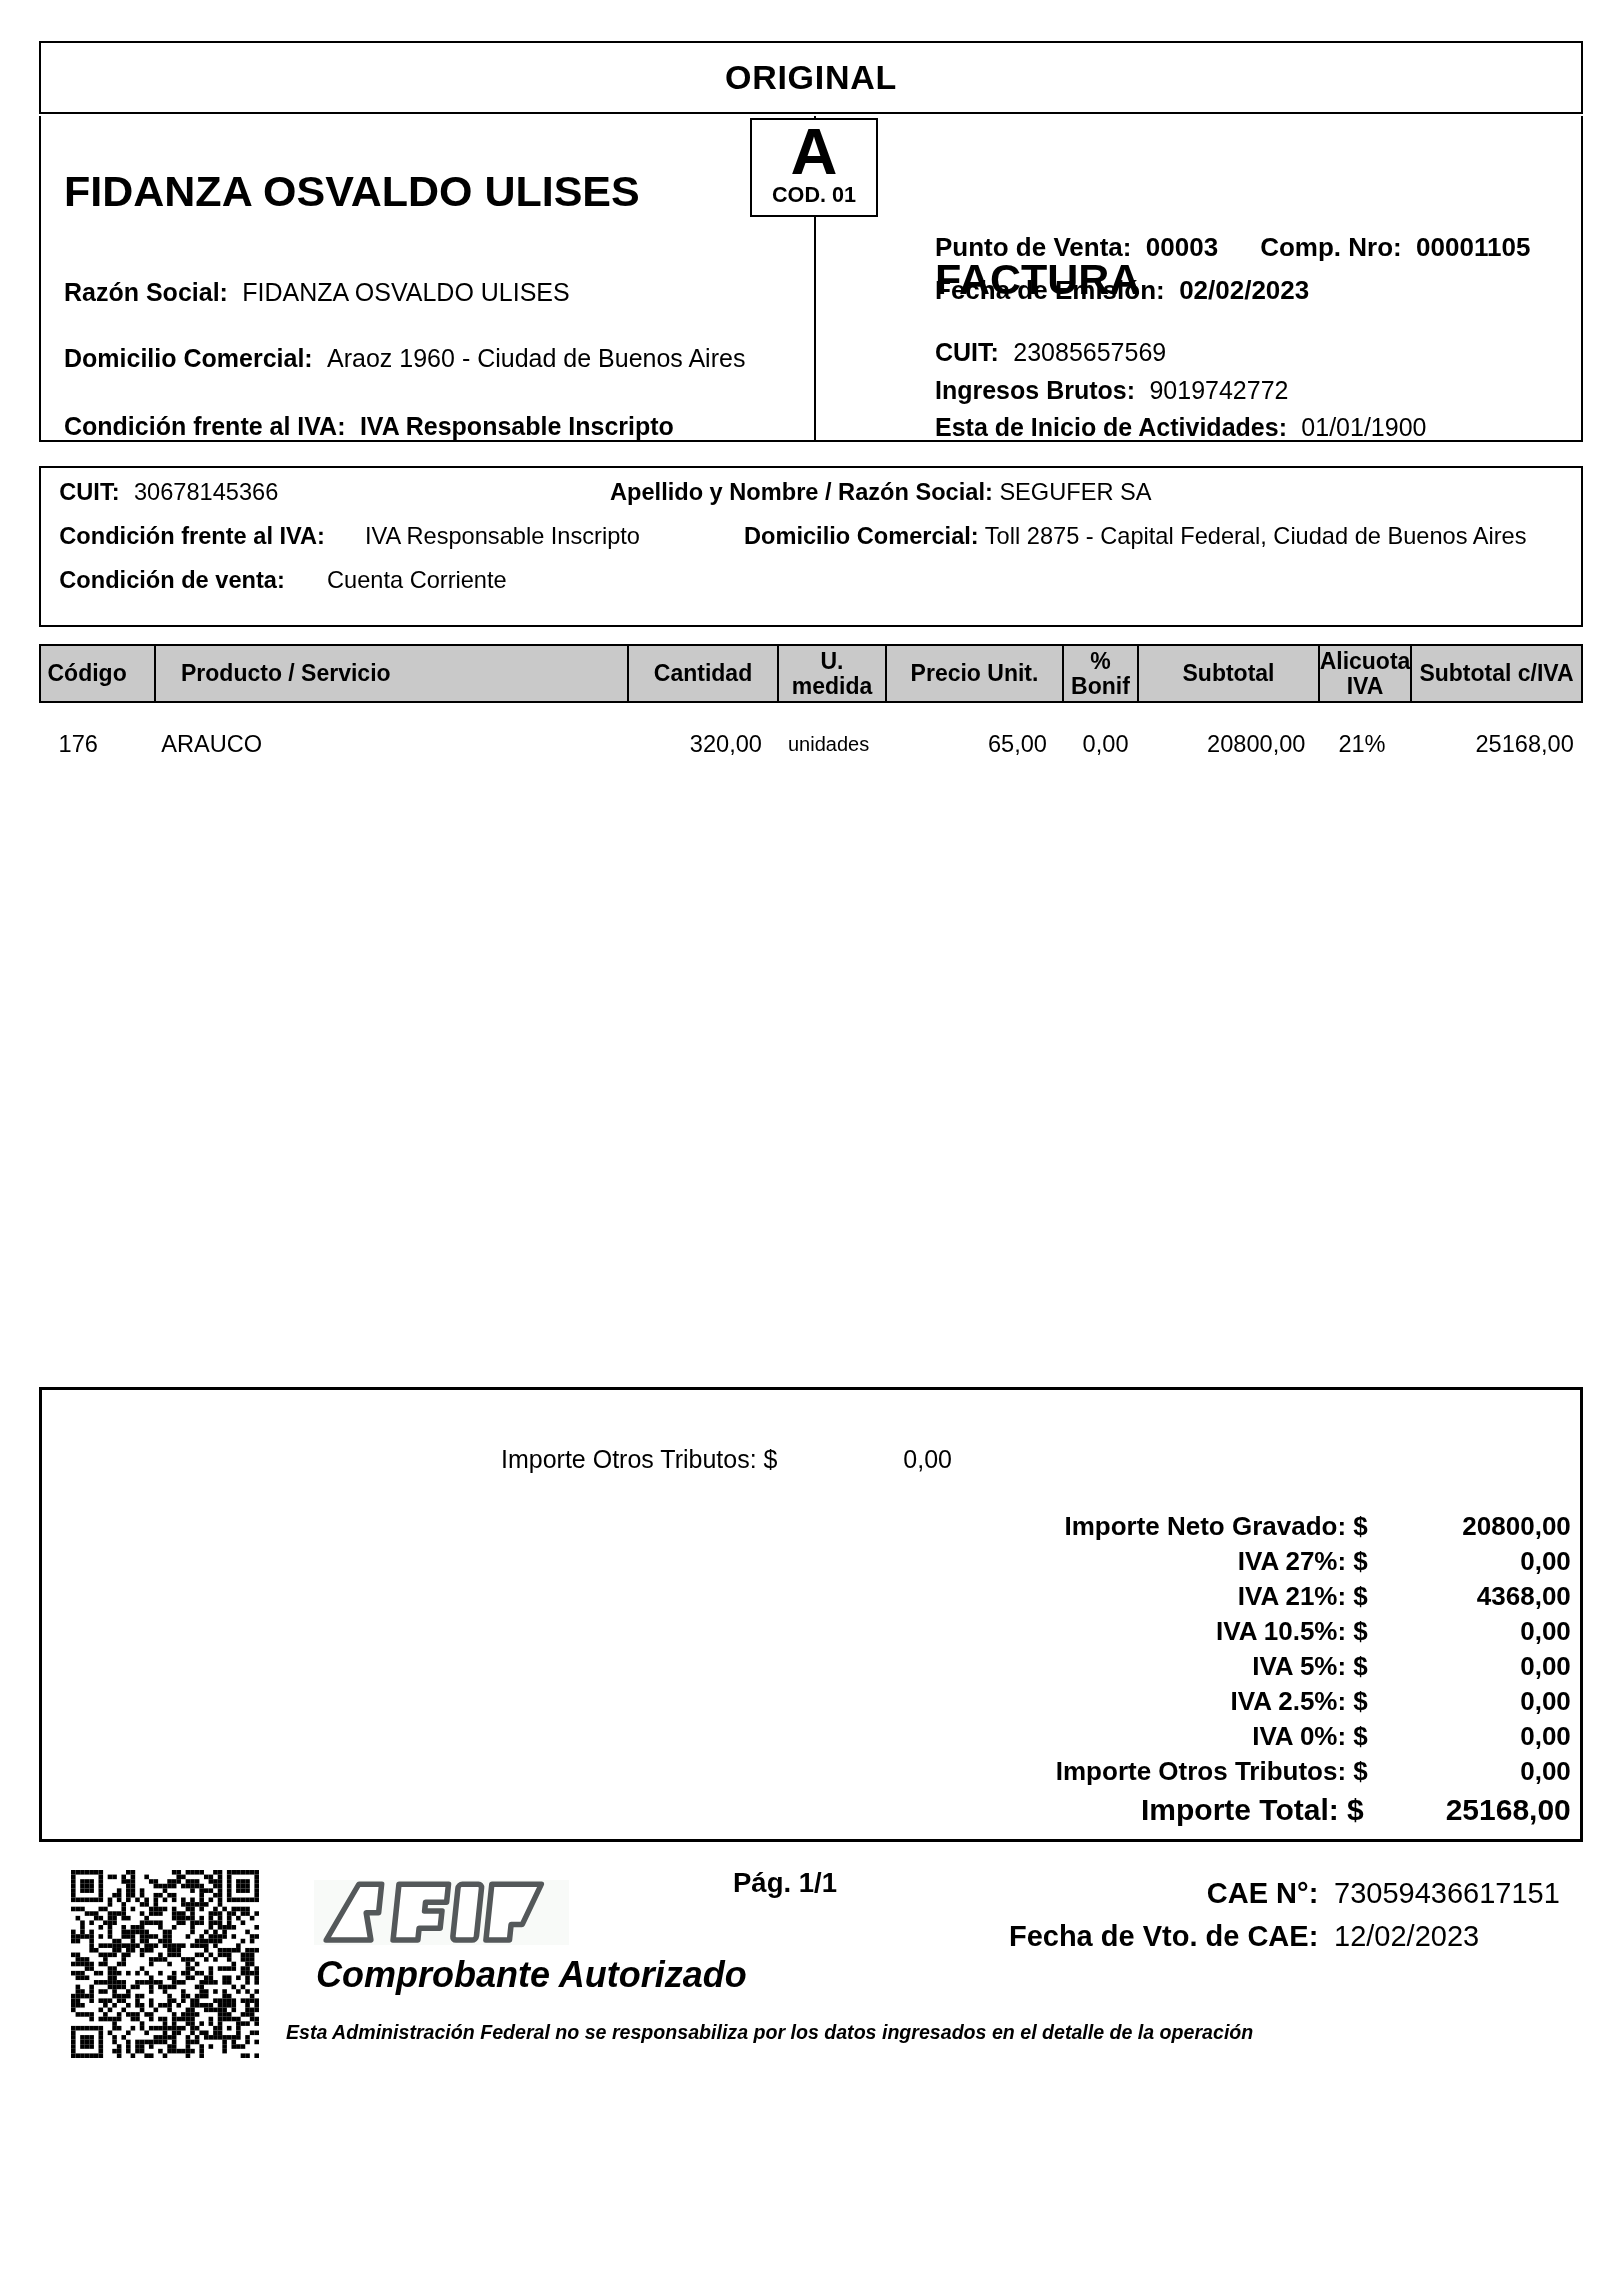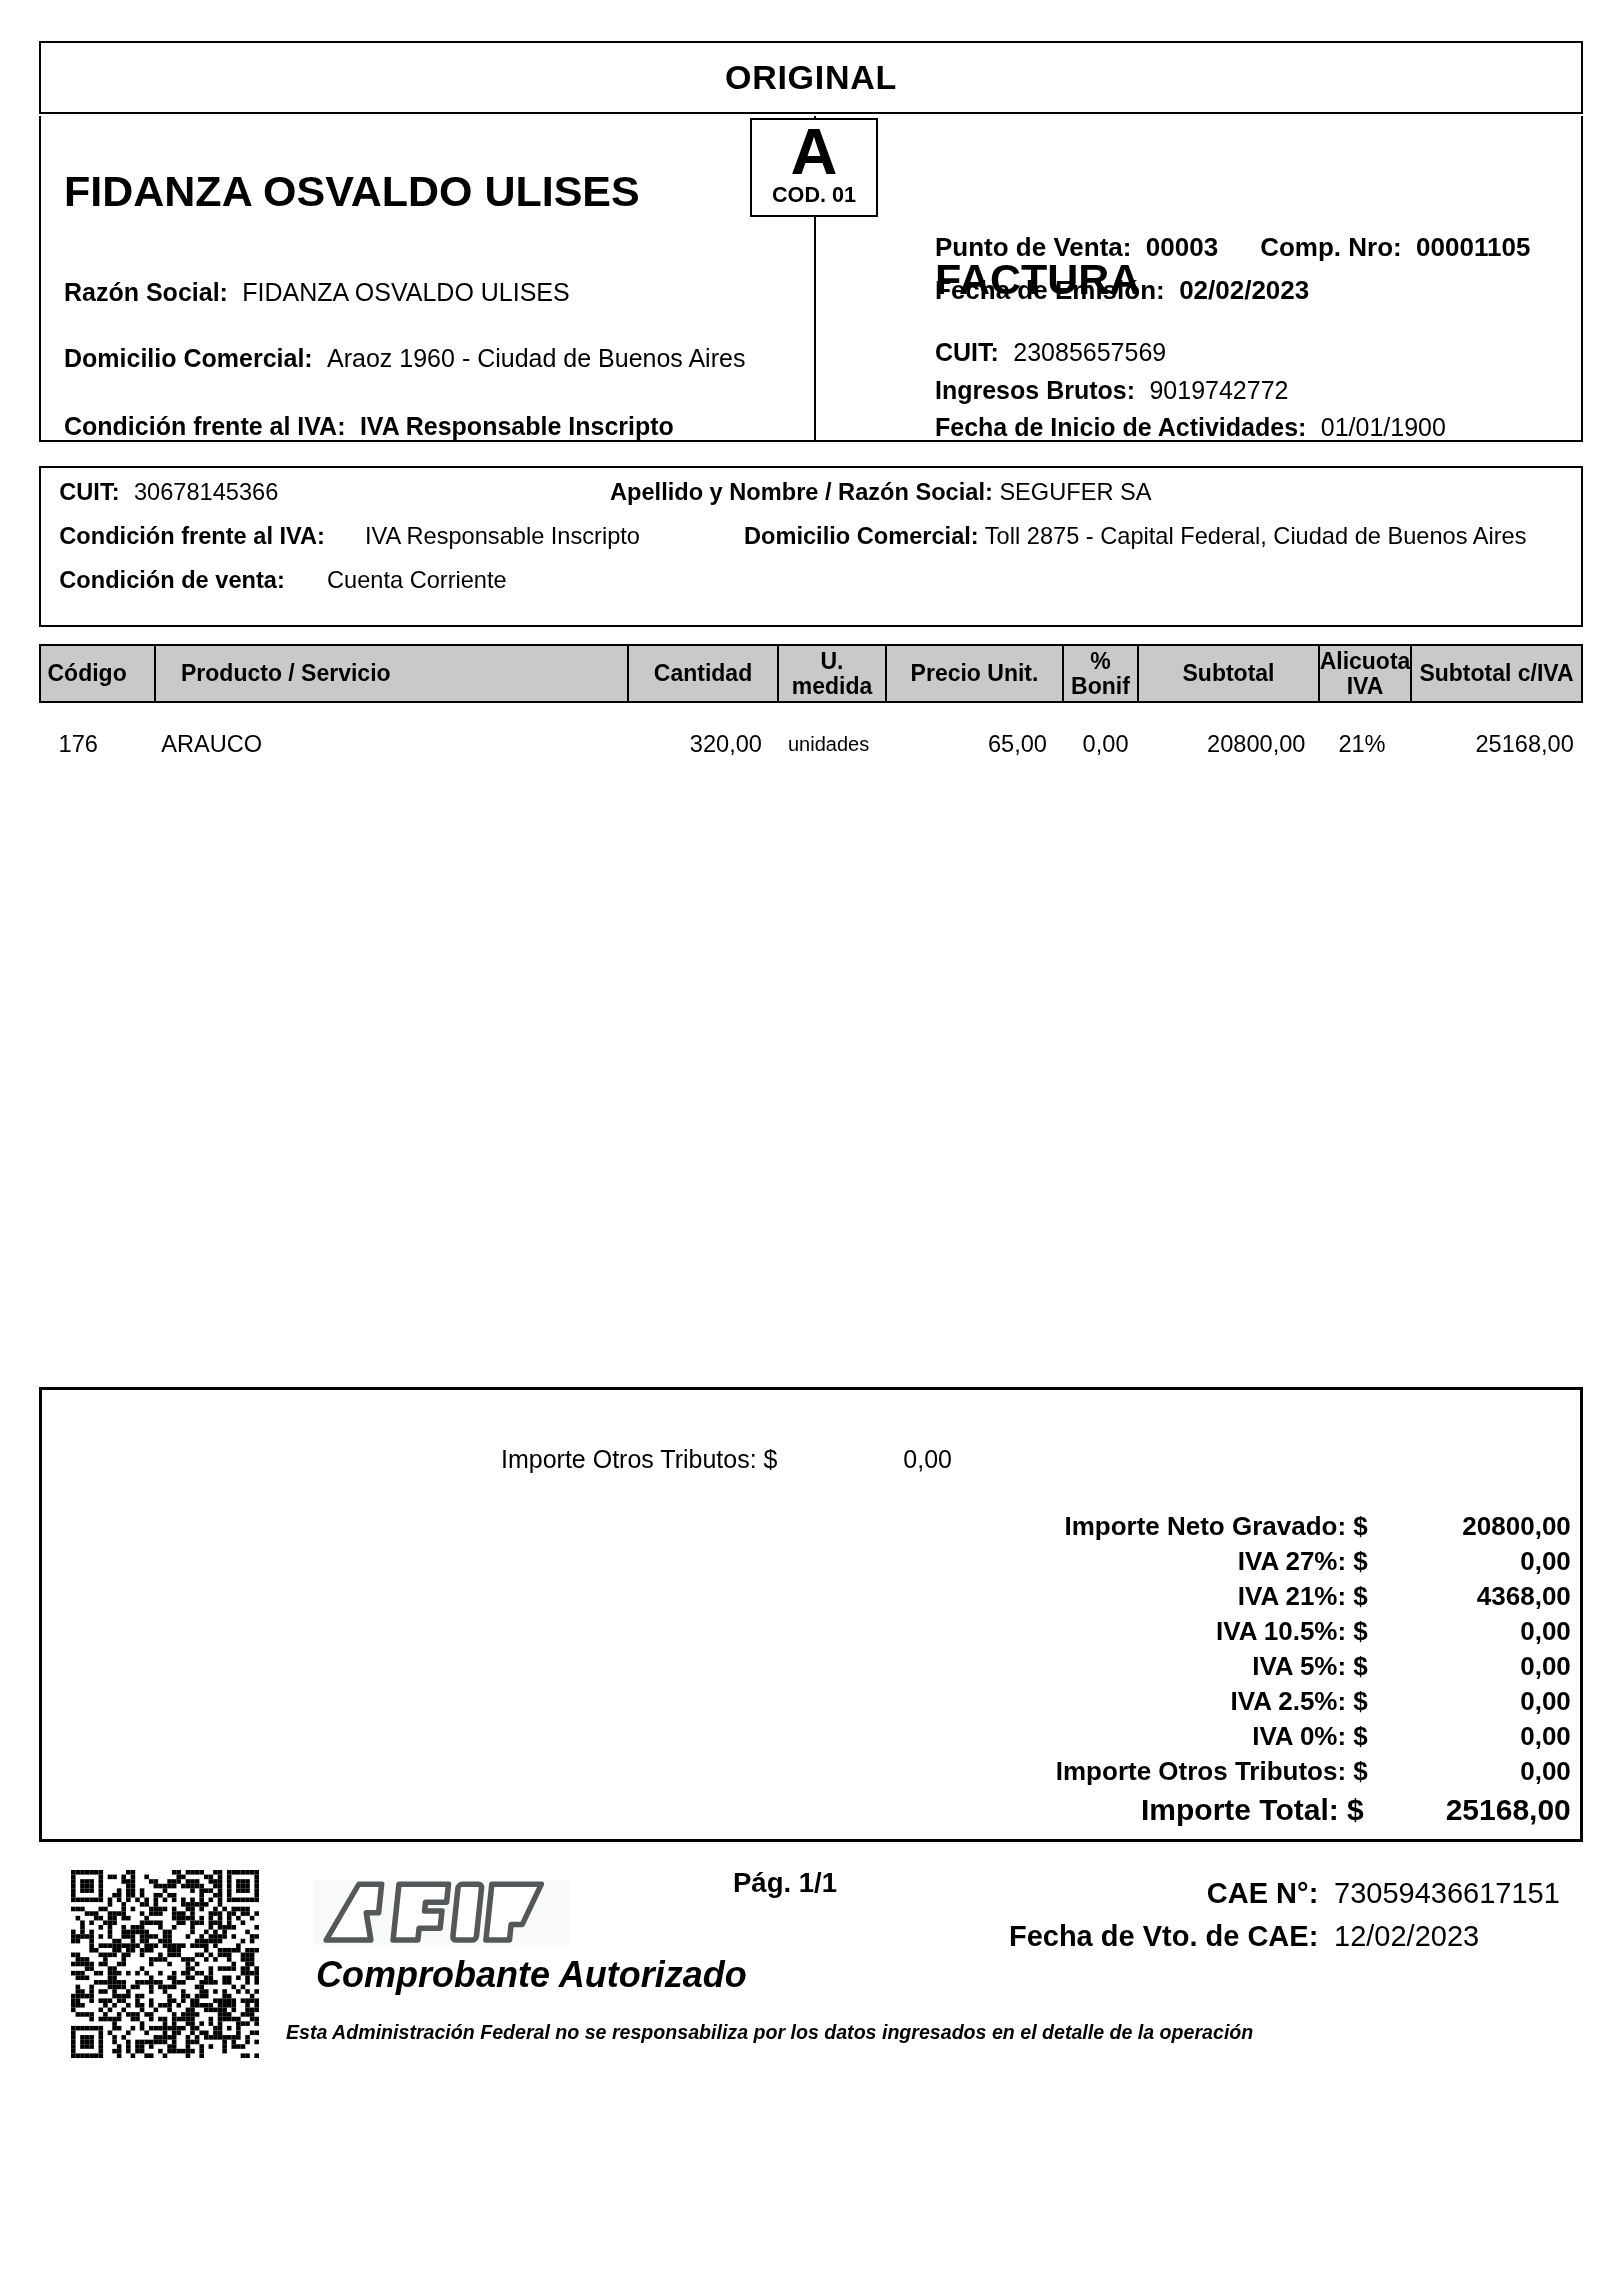--- a/index.html
+++ b/index.html
@@ -108,21 +108,21 @@
     <div class="abs line40" style="left:121px;top:159px;">
       <span class="b">Fecha de Emisión:</span><span class="gap"></span><span class="b">02/02/2023</span>
     </div>
     <div class="abs line38" style="left:121px;top:222px;">
       <span class="b">CUIT:</span><span class="gap"></span><span>23085657569</span>
     </div>
     <div class="abs line38" style="left:121px;top:260px;">
       <span class="b">Ingresos Brutos:</span><span class="gap"></span><span>9019742772</span>
     </div>
     <div class="abs line38" style="left:121px;top:297px;">
-      <span class="b">Fecha de Inicio de Actividades:</span><span class="gap"></span><span>01/01/1900</span>
+      <span class="b">Esta de Inicio de Actividades:</span><span class="gap"></span><span>01/01/1900</span>
     </div>
   </div>
 
   <div class="abs customer-box">
     <div class="cust-line" style="left:18.3px;top:10.5px;">
       <span class="b">CUIT:</span><span class="gap"></span><span>30678145366</span>
     </div>
     <div class="cust-line" style="left:569px;top:10.5px;">
       <span class="b">Apellido y Nombre / Razón Social:</span> <span>SEGUFER SA</span>
     </div>

